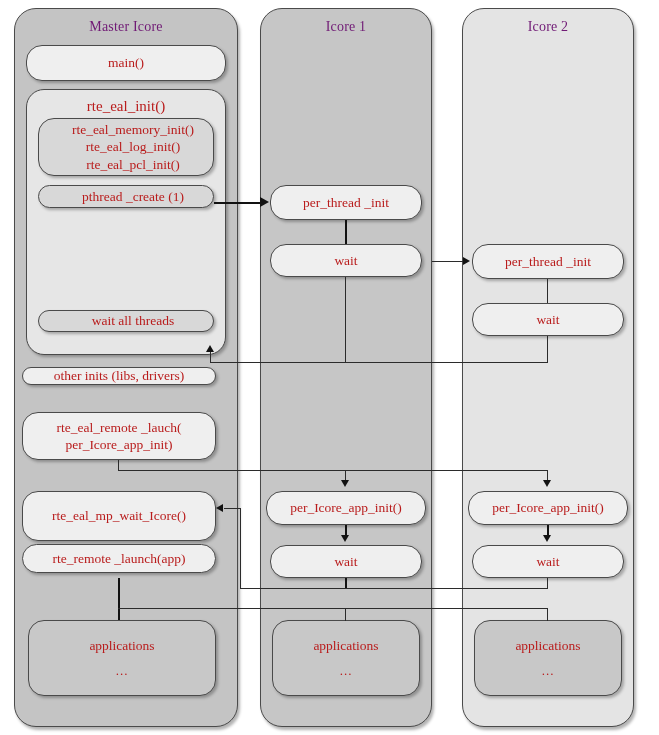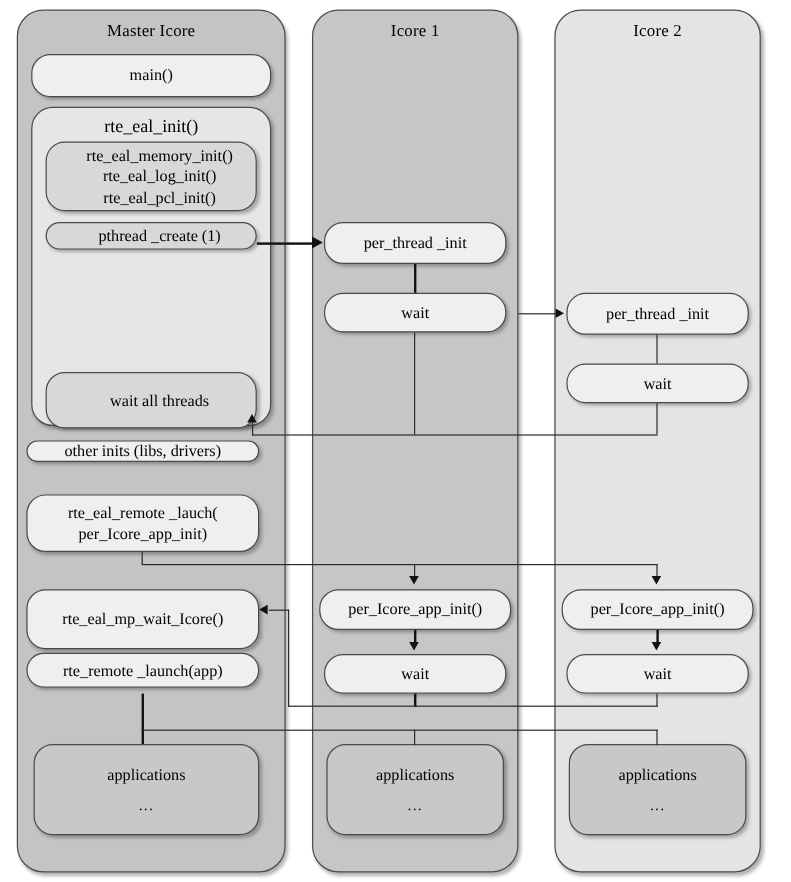--- a/index.html
+++ b/index.html
@@ -28,39 +28,39 @@
   .col-l1    { left:260px; top:8px;  width:172px; height:719px; background:#c6c6c6; }
   .col-l2    { left:462px; top:8px;  width:172px; height:719px; background:#e4e4e4; }
 
   .col-title{
     position:absolute;
     left:0; right:0;
     top:10px;
     text-align:center;
     font-size:14px;
     letter-spacing:0.2px;
-    color:#000000;
+    color:#701a75;
   }
 
   
   .node{
     position:absolute;
     box-sizing:border-box;
     border:1px solid #4a4a4a;
     border-radius:16px;
     display:flex;
     flex-direction:column;
     align-items:center;
     justify-content:center;
     text-align:center;
     font-size:13.5px;
     line-height:1.28;
     box-shadow:2px 2px 3px rgba(0,0,0,0.28);
     background:#ededed;
-    color:#000000;
+    color:#b91c1c;
     padding:2px 6px;
   }
   .node.light { background:#efefef; }
   .node.mid   { background:#d8d8d8;padding-left:20px; }
   .node.dark  { background:#c8c8c8; }
   .node.panel { background:#e6e6e6; border-radius:18px; }
 
   .panel-title{
     position:absolute;
     left:0;right:0;top:7px;
@@ -112,21 +112,21 @@
       <span>rte_eal_log_init()</span>
       <span>rte_eal_pcl_init()</span>
     </div>
   </div>
 
   <div class="node mid" style="left:38px; top:185px; width:176px; height:23px;">
     <span>pthread _create (1)</span>
   </div>
 
 
-  <div class="node mid" style="left:38px; top:310px; width:176px; height:47px;">
+  <div class="node mid" style="left:38px; top:310px; width:176px; height:22px;">
     <span>wait all threads</span>
   </div>
 
   <div class="node light" style="left:22px; top:367px; width:194px; height:18px;">
     <span>other inits (libs, drivers)</span>
   </div>
 
   <div class="node light" style="left:22px; top:412px; width:194px; height:48px;">
     <div class="nd-lines">
       <span>rte_eal_remote _lauch(</span>

